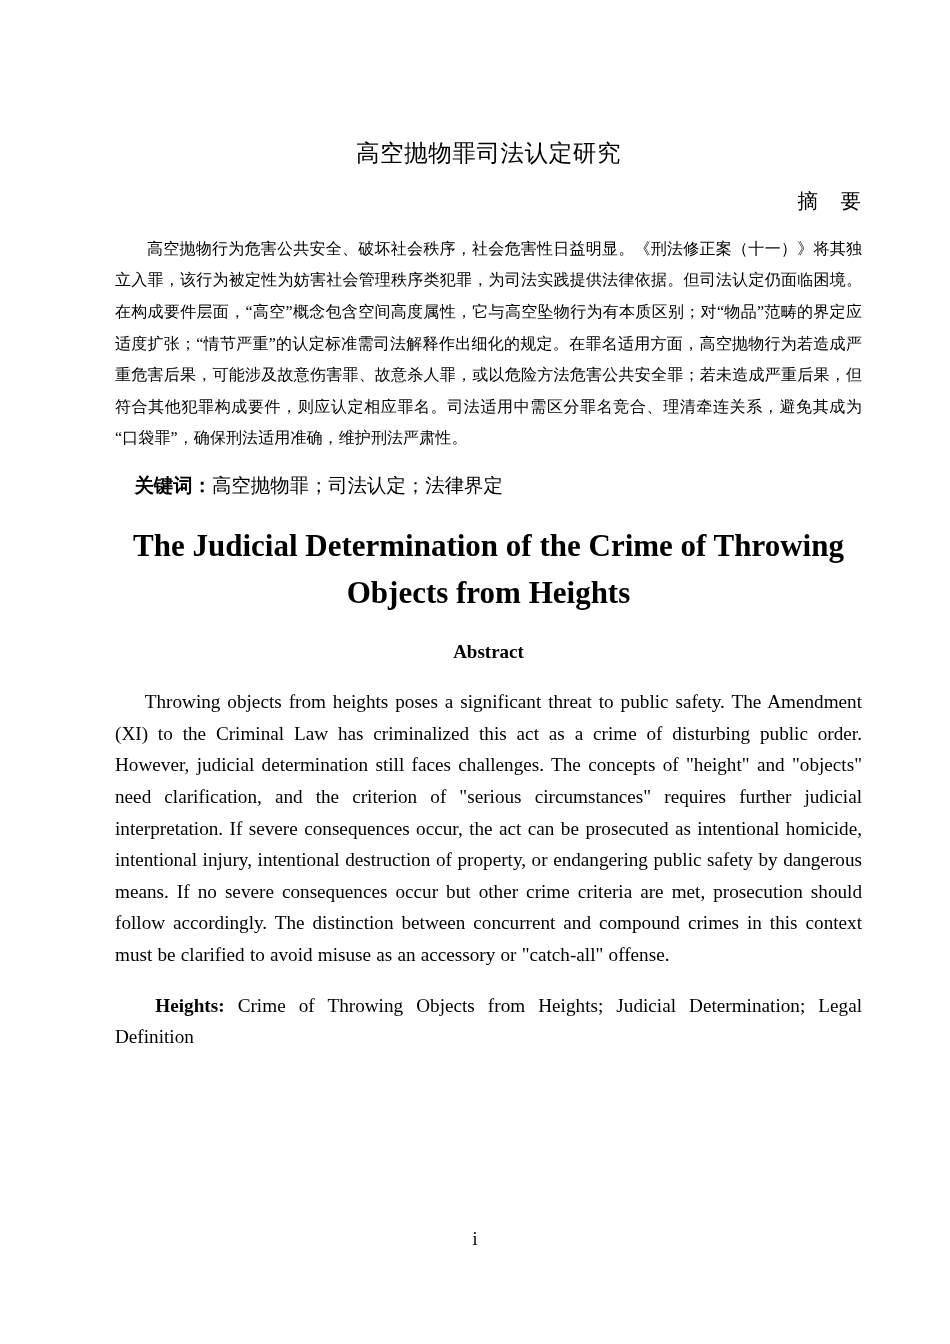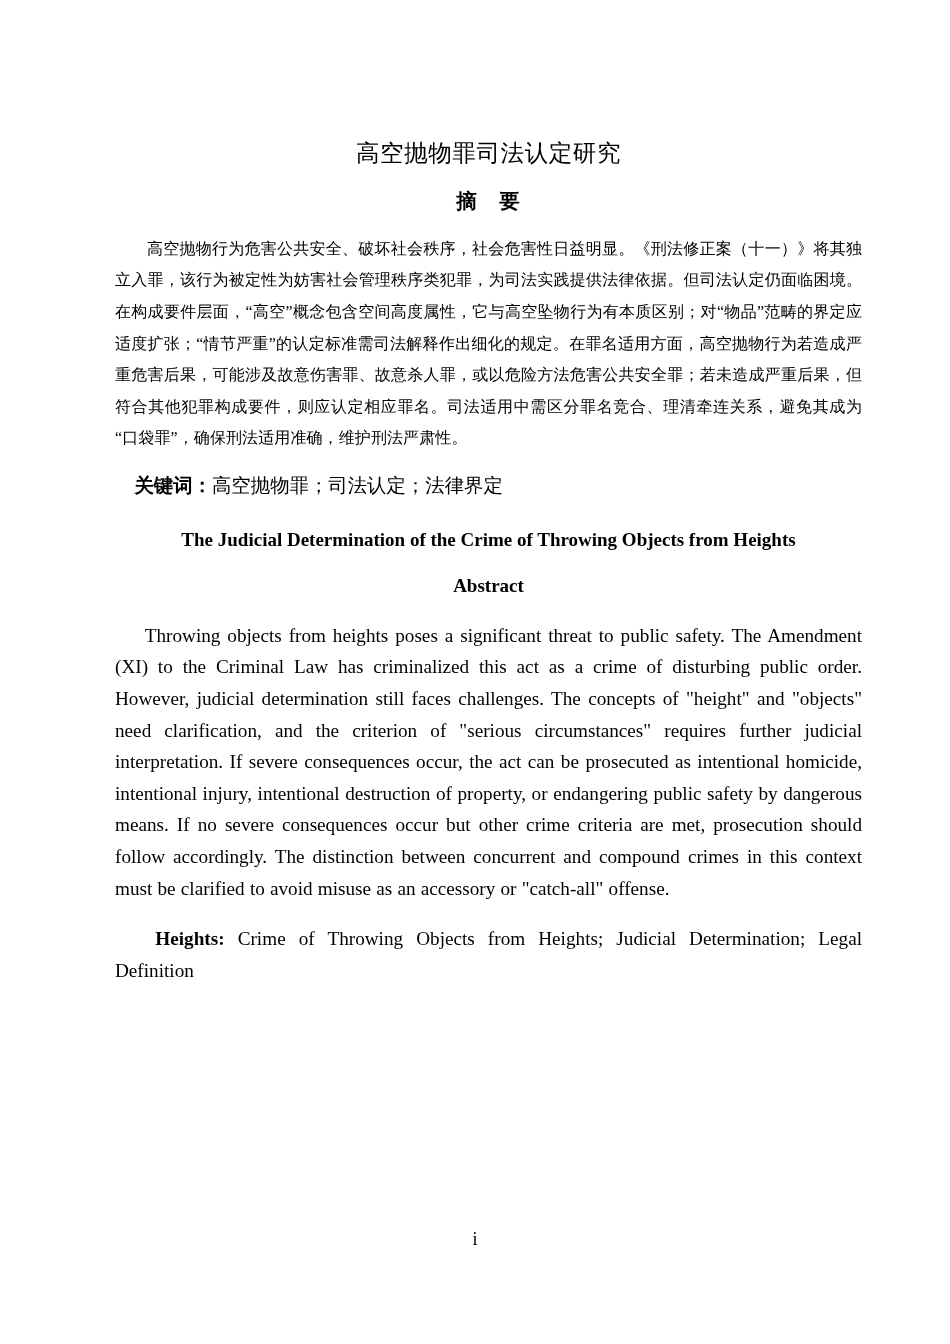--- a/index.html
+++ b/index.html
@@ -41,25 +41,25 @@
     font-family: "Liberation Sans", "DejaVu Sans", sans-serif;
     font-size: 23.5px;
     line-height: 34px;
     letter-spacing: 0.6px;
     font-weight: 400;
   }
 
   
   .cn-abstract-heading {
     margin-top: 12px;
-    text-align: center;
+    text-align: right;
     font-family: "Liberation Sans", "DejaVu Sans", sans-serif;
     font-size: 20.5px;
     line-height: 30px;
-    font-weight: 700;
+    font-weight: 400;
     letter-spacing: 1px;
   }
 
   
   .cn-body {
     margin-top: 16px;
     font-size: 16px;
     line-height: 31.6px;
     text-align: justify;
     text-justify: inter-ideograph;
@@ -76,22 +76,22 @@
   }
   .cn-keywords .kw-label {
     font-family: Liberation Sans, sans-serif;
     font-weight: 700;
   }
 
   
   .en-title {
     text-align: center;
     font-weight: 700;
-    font-size: 19px;
-    line-height: 37px;
+    font-size: 31px;
+    line-height: 47px;
     padding: 0 8px;
   }
 
   .en-abstract-heading {
     margin-top: 2px;
     text-align: center;
     font-weight: 700;
     font-size: 19px;
     line-height: 30px;
   }

